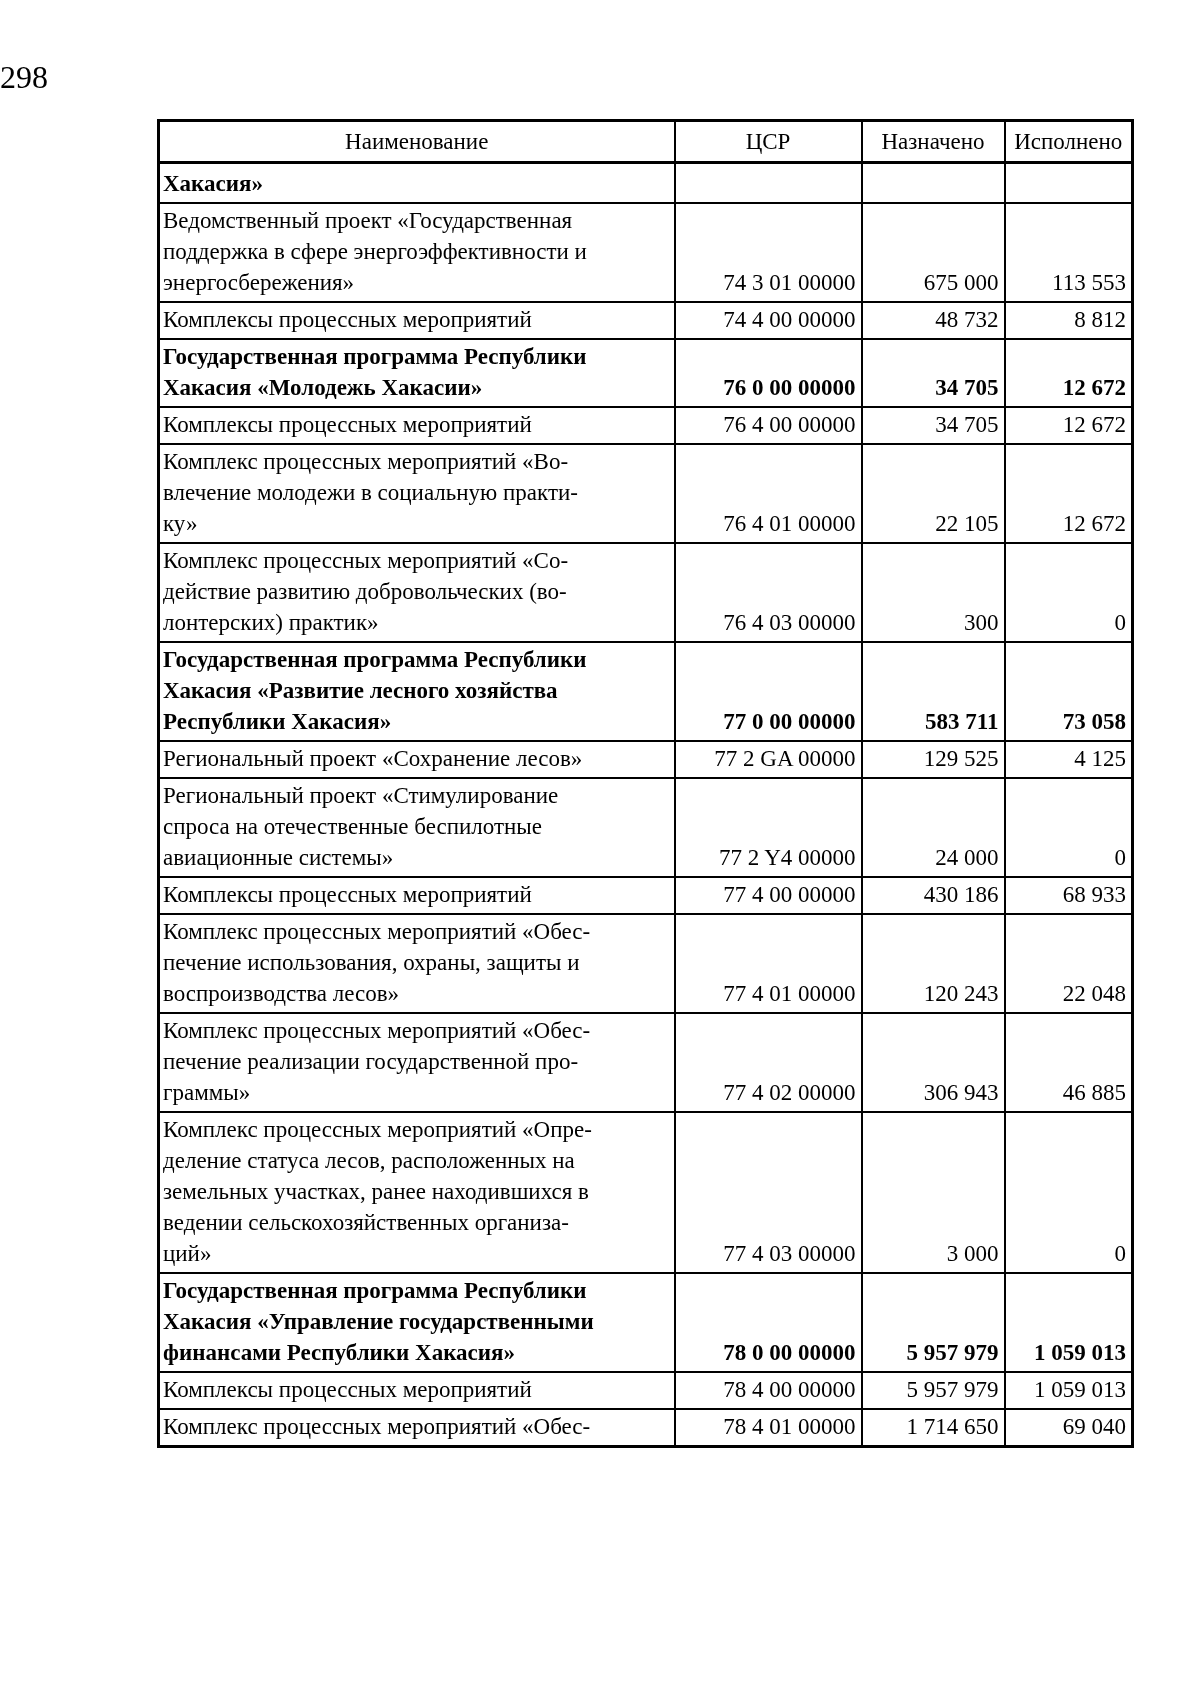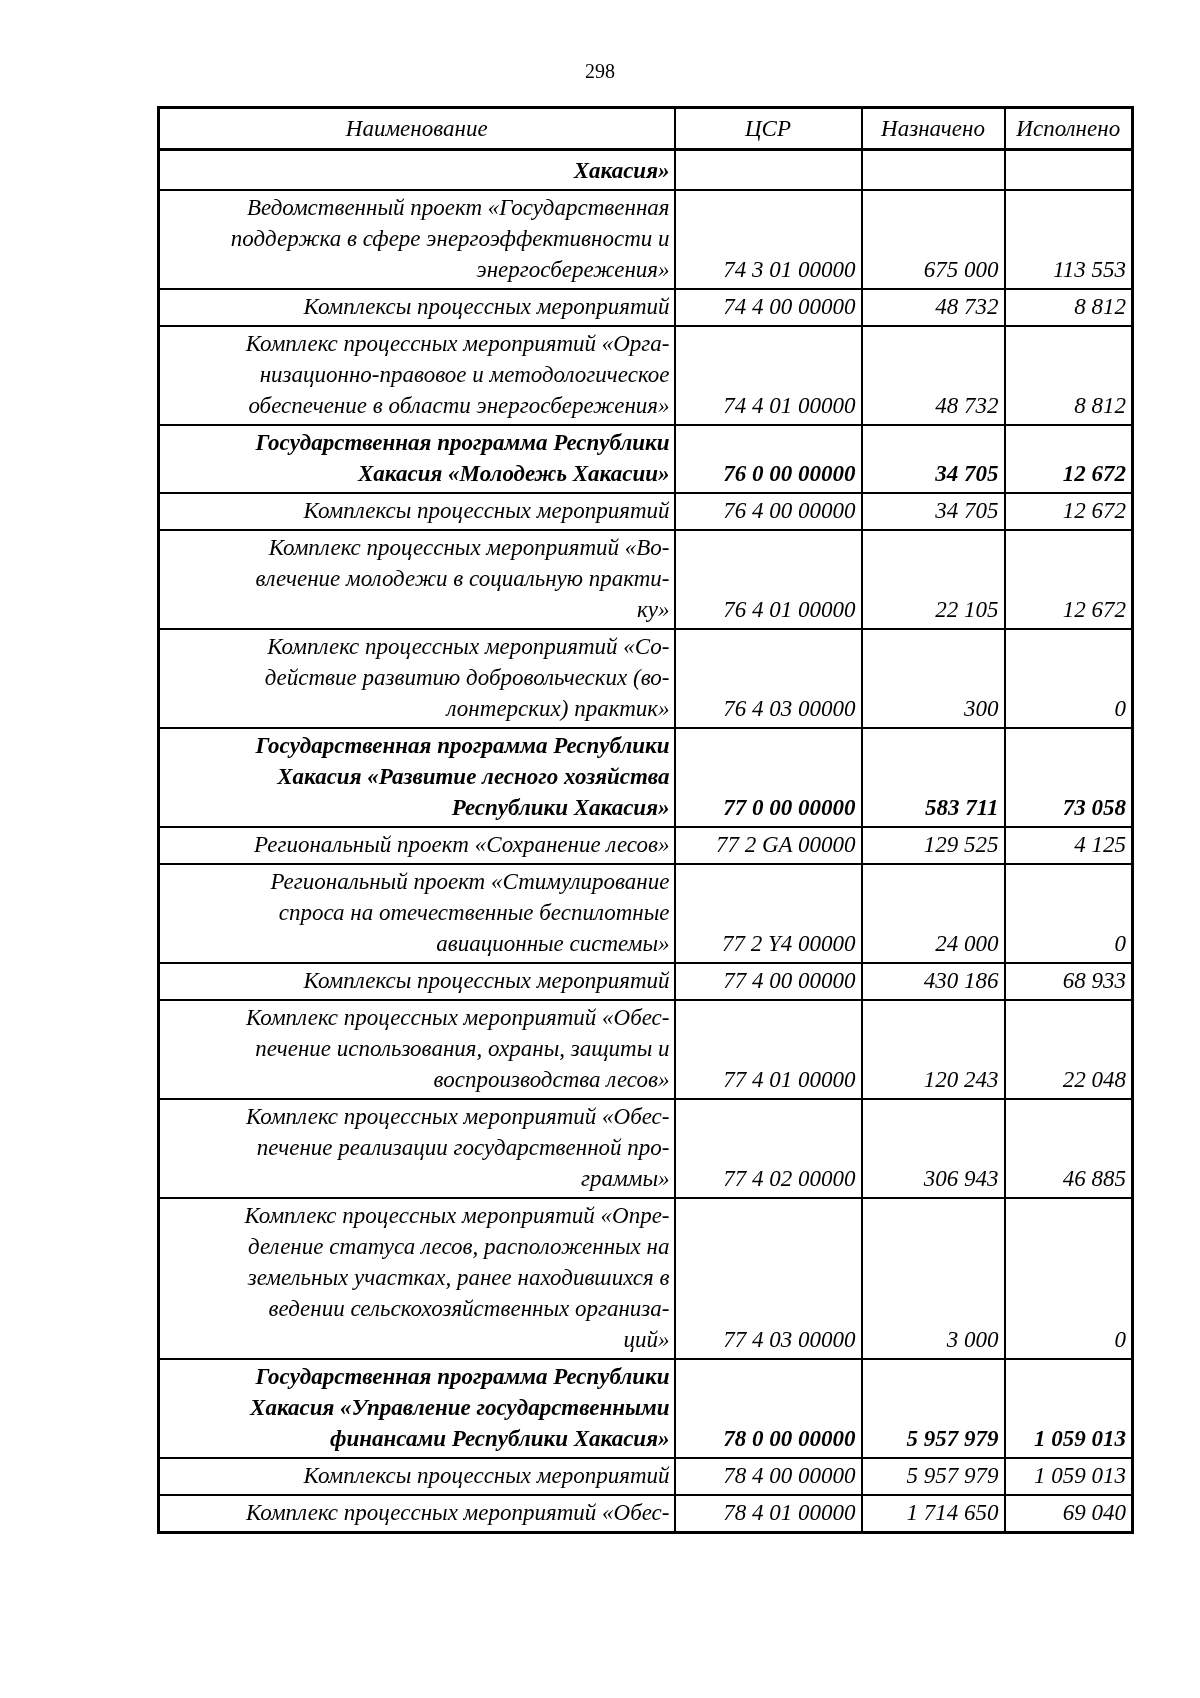--- a/index.html
+++ b/index.html
@@ -11,56 +11,55 @@
     color: #000000;
   }
   .page {
     position: relative;
     width: 1200px;
     height: 1698px;
     overflow: hidden;
   }
   .page-number {
     padding-top: 60px;
-    text-align: center;
-    font-size: 20px;
+    font-size: 32px;
     line-height: 1.1;
   }
   table.budget {
     border-collapse: collapse;
     table-layout: fixed;
     width: 974px;
     margin-left: 157px;
     margin-top: 24px;
     font-size: 23px;
   }
   table.budget col.c-name { width: 516px; }
   table.budget col.c-csr { width: 187px; }
   table.budget col.c-assigned { width: 143px; }
   table.budget col.c-executed { width: 128px; }
   table.budget th, table.budget td {
     border: 2px solid #000000;
     overflow: hidden;
   }
-  table.budget { border: 3px solid #000000; font-style: italic; }
+  table.budget { border: 3px solid #000000; }
   table.budget thead th {
     font-weight: normal;
     text-align: center;
     vertical-align: middle;
     height: 42px;
     padding: 2px 4px;
     border-bottom: 3px solid #000000;
   }
   table.budget td {
     vertical-align: bottom;
     line-height: 31px;
     padding: 1px 5px 3px 5px;
   }
   table.budget td.col-name {
-    text-align: right;
+    text-align: left;
     white-space: pre-line;
     padding-left: 3px;
     padding-right: 4px;
     margin-top: 16px;
   }
   table.budget td.col-csr,
   table.budget td.col-assigned,
   table.budget td.col-executed {
     text-align: right;
     white-space: nowrap;
@@ -105,28 +104,20 @@
           <td class="col-csr">74 3 01 00000</td>
           <td class="col-assigned">675 000</td>
           <td class="col-executed">113 553</td>
         </tr>
         <tr>
           <td class="col-name">Комплексы процессных мероприятий</td>
           <td class="col-csr">74 4 00 00000</td>
           <td class="col-assigned">48 732</td>
           <td class="col-executed">8 812</td>
         </tr>
-        <tr>
-          <td class="col-name">Комплекс процессных мероприятий «Орга-
-низационно-правовое и методологическое
-обеспечение в области энергосбережения»</td>
-          <td class="col-csr">74 4 01 00000</td>
-          <td class="col-assigned">48 732</td>
-          <td class="col-executed">8 812</td>
-        </tr>
         <tr class="bold">
           <td class="col-name">Государственная программа Республики
 Хакасия «Молодежь Хакасии»</td>
           <td class="col-csr">76 0 00 00000</td>
           <td class="col-assigned">34 705</td>
           <td class="col-executed">12 672</td>
         </tr>
         <tr>
           <td class="col-name">Комплексы процессных мероприятий</td>
           <td class="col-csr">76 4 00 00000</td>

